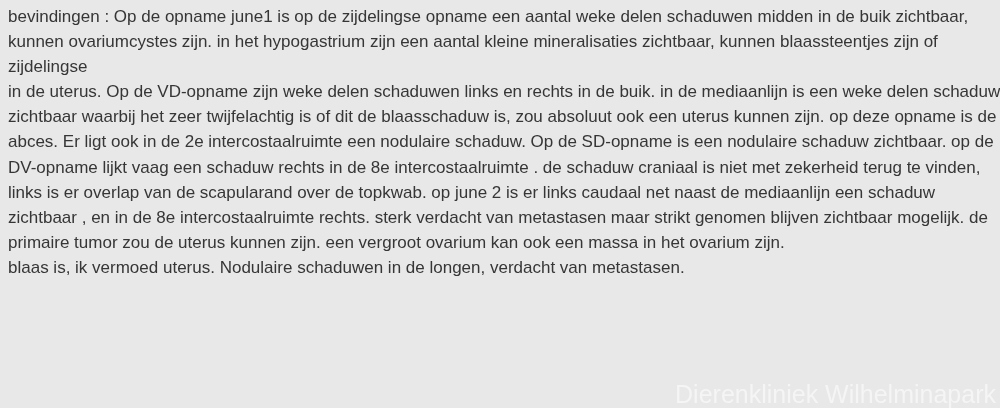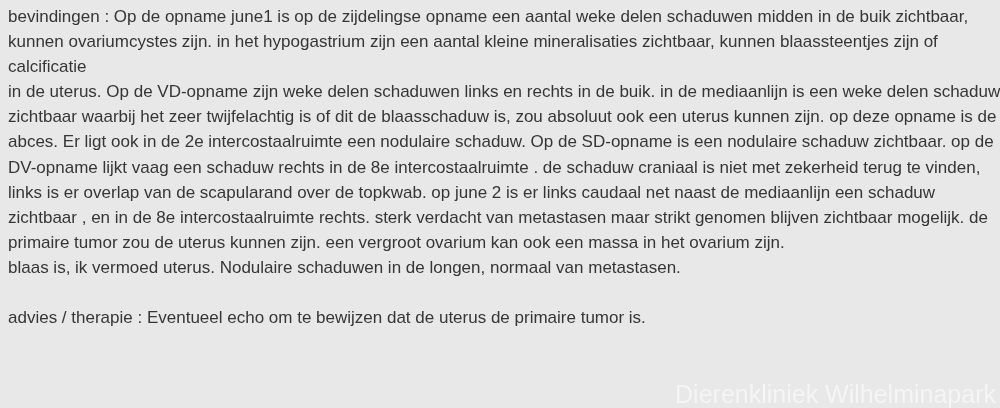--- a/index.html
+++ b/index.html
@@ -39,27 +39,26 @@
     pointer-events: none;
   }
 </style>
 </head>
 <body>
 
 <div class="report">
   <div>
       <div class="line">bevindingen : Op de opname june1 is op de zijdelingse opname een aantal weke delen schaduwen midden in de buik zichtbaar,</div>
       <div class="line">kunnen ovariumcystes zijn. in het hypogastrium zijn een aantal kleine mineralisaties zichtbaar, kunnen blaassteentjes zijn of</div>
-      <div class="line">calcificatie</div>
+      <div class="line">zijdelingse</div>
       <div class="line">in de uterus. Op de VD-opname zijn weke delen schaduwen links en rechts in de buik. in de mediaanlijn is een weke delen schaduw</div>
       <div class="line">zichtbaar waarbij het zeer twijfelachtig is of dit de blaasschaduw is, zou absoluut ook een uterus kunnen zijn. op deze opname is de</div>
       <div class="line">abces. Er ligt ook in de 2e intercostaalruimte een nodulaire schaduw. Op de SD-opname is een nodulaire schaduw zichtbaar. op de</div>
       <div class="line">DV-opname lijkt vaag een schaduw rechts in de 8e intercostaalruimte . de schaduw craniaal is niet met zekerheid terug te vinden,</div>
       <div class="line">links is er overlap van de scapularand over de topkwab. op june 2 is er links caudaal net naast de mediaanlijn een schaduw</div>
       <div class="line">zichtbaar , en in de 8e intercostaalruimte rechts. sterk verdacht van metastasen maar strikt genomen blijven zichtbaar mogelijk. de</div>
       <div class="line">primaire tumor zou de uterus kunnen zijn. een vergroot ovarium kan ook een massa in het ovarium zijn.</div>
-      <div class="line">blaas is, ik vermoed uterus. Nodulaire schaduwen in de longen, normaal van metastasen.</div>
+      <div class="line">blaas is, ik vermoed uterus. Nodulaire schaduwen in de longen, verdacht van metastasen.</div>
       <div class="line">&nbsp;</div>
-      <div class="line">advies / therapie : Eventueel echo om te bewijzen dat de uterus de primaire tumor is.</div>
     </div>
 </div>
 
 <div class="watermark">Dierenkliniek Wilhelminapark</div>
 
 </body></html>

